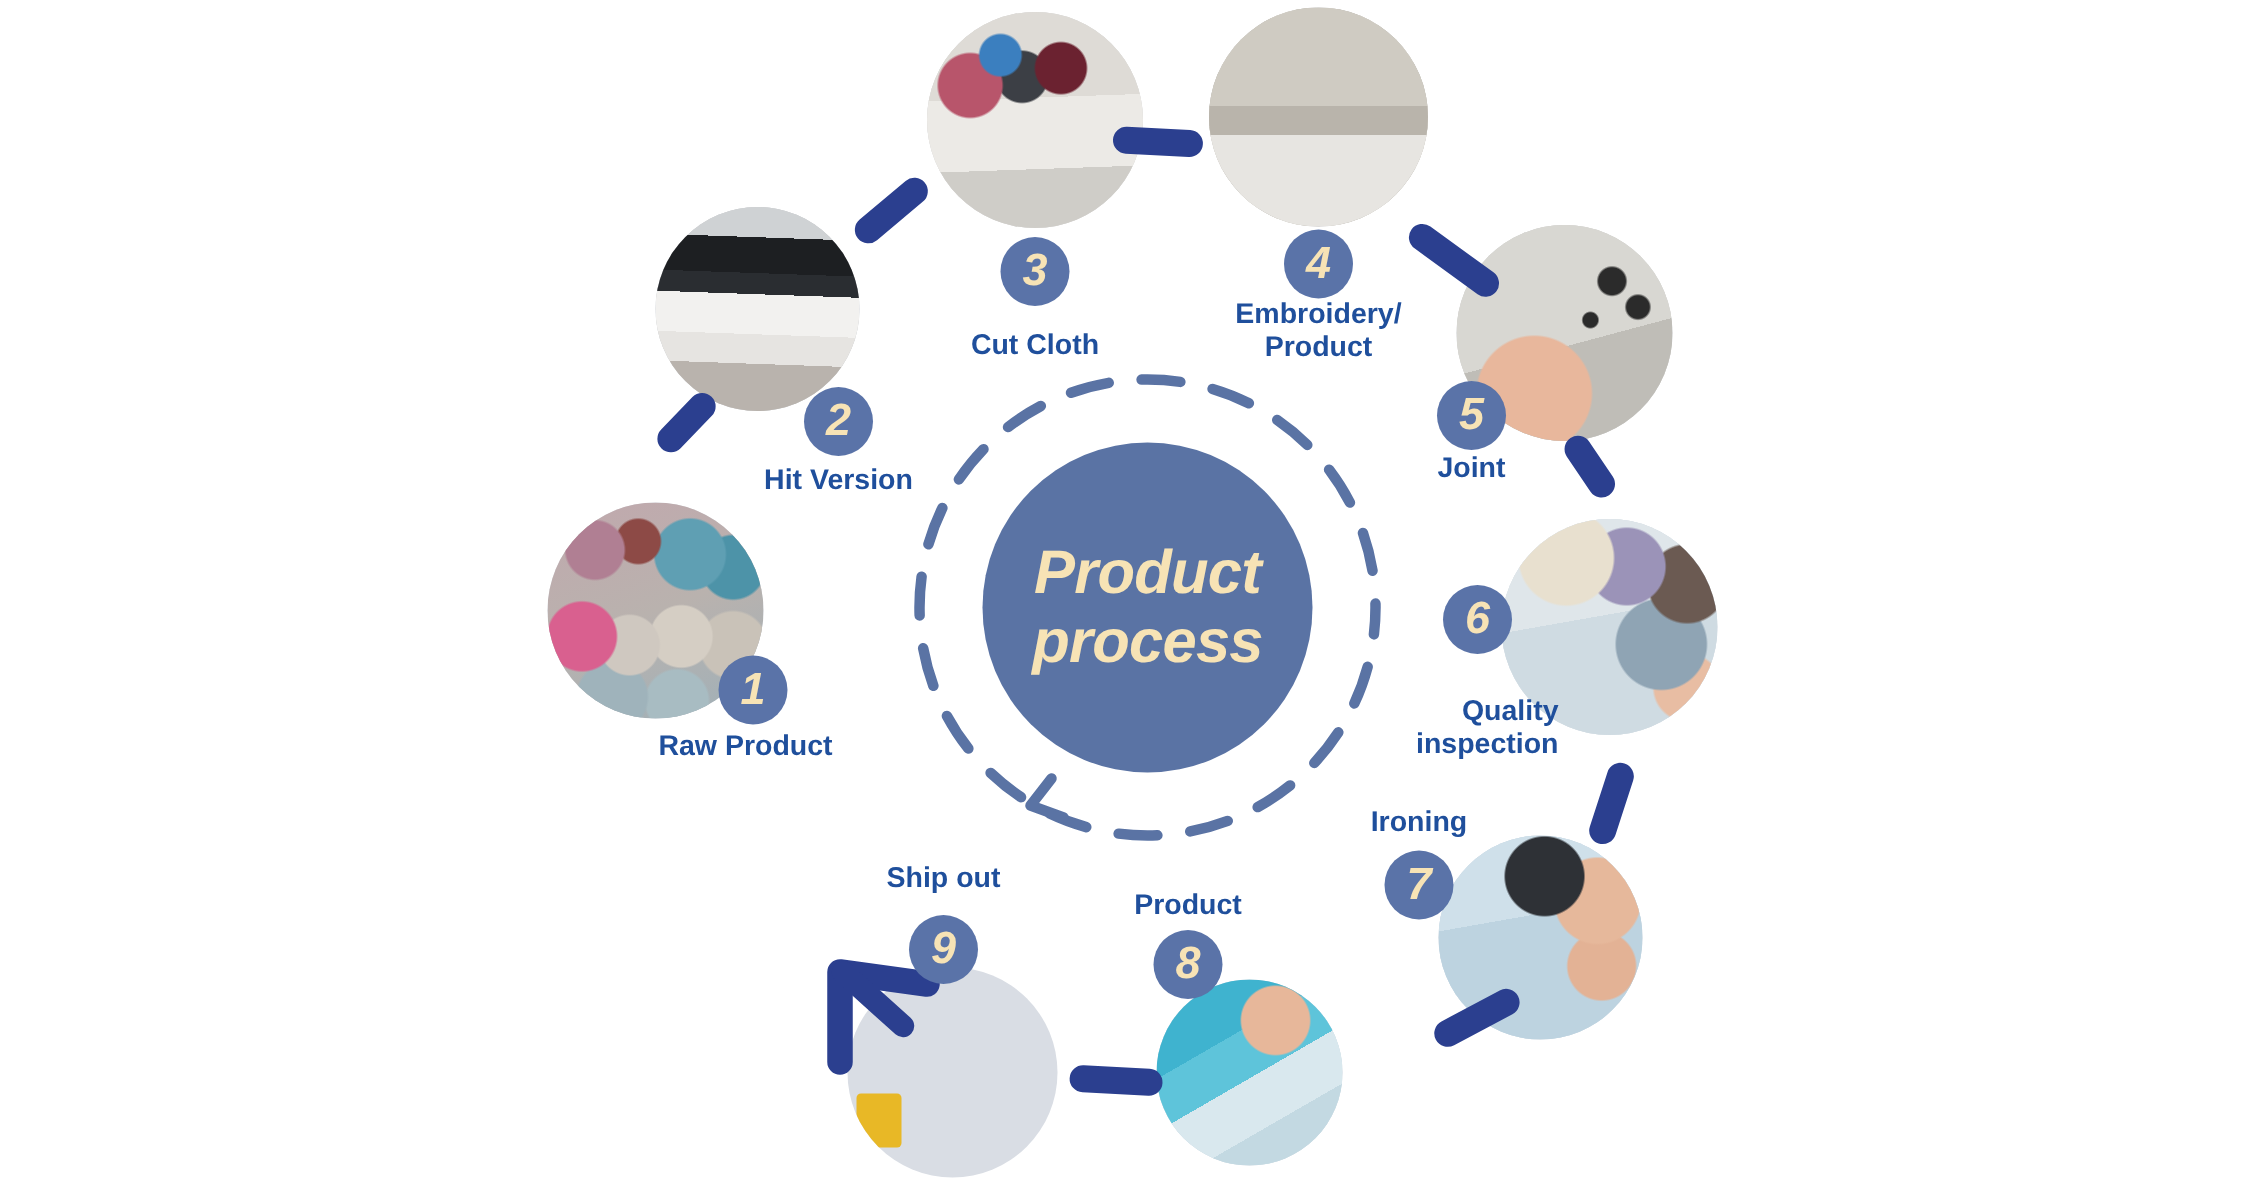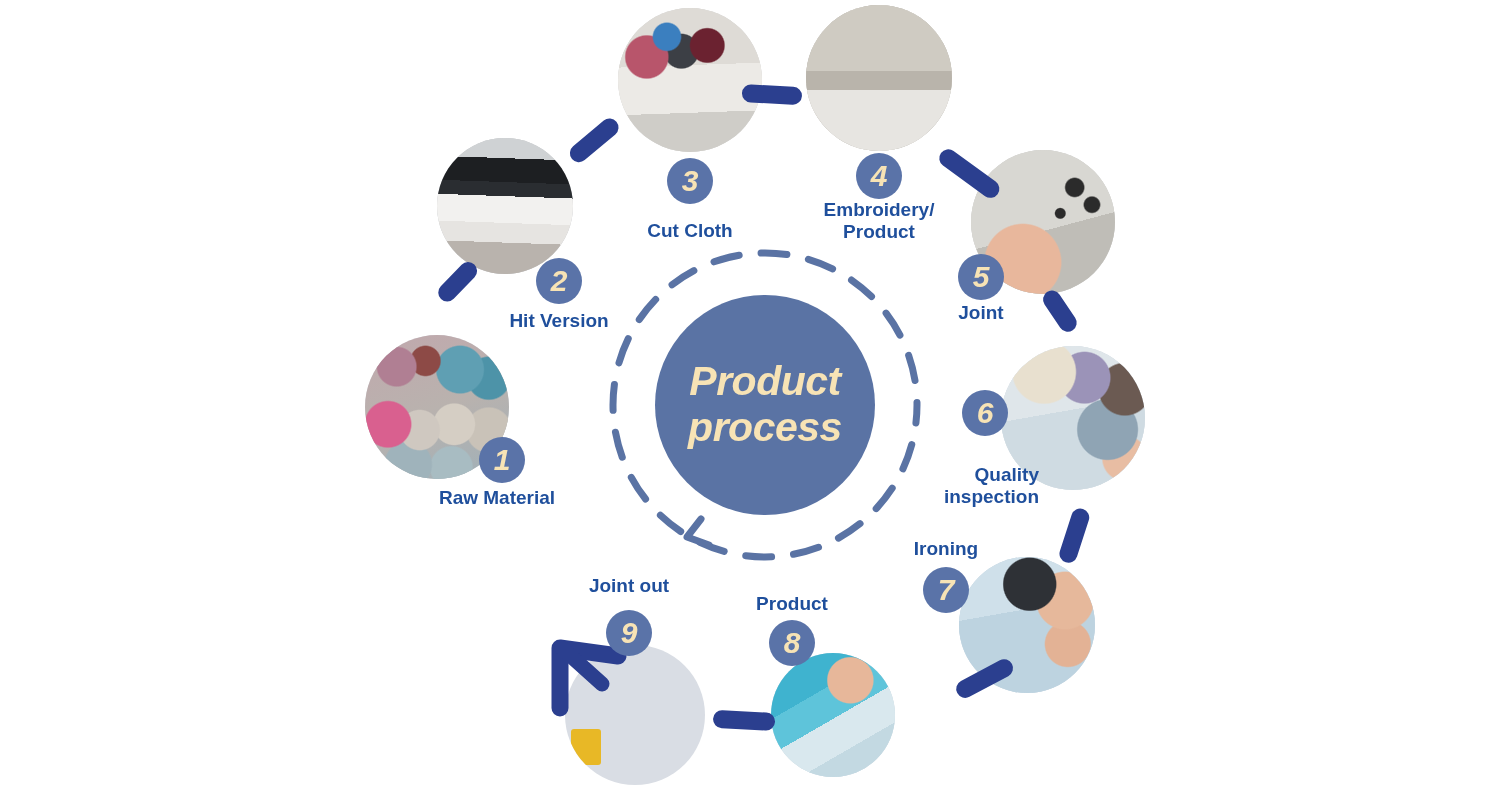--- a/index.html
+++ b/index.html
@@ -225,21 +225,21 @@
   <svg class="arrow-elbow" style="left:536px; top:612px;" width="110" height="110" viewBox="0 0 110 110">
     <path d="M 24 96 L 24 36 L 82 44" fill="none" stroke="#2b3f8f" stroke-width="17" stroke-linecap="round" stroke-linejoin="round"></path>
     <path d="M 26 36 L 66 72" fill="none" stroke="#2b3f8f" stroke-width="15" stroke-linecap="round"></path>
   </svg>
 
   <div class="node" style="left:365px; top:335px;">
     <div class="node-photo" style="left:0; top:0; width:144px; height:144px;">
       <div class="ph ph-rawmaterial"></div>
     </div>
     <div class="badge" style="left:114px; top:102px;">1</div>
-    <div class="caption center" style="left:32px; top:152px; width:200px;">Raw Material</div>
+    <div class="caption center" style="left:32px; top:152px; width:200px;">Raw Product</div>
   </div>
 
   <div class="node" style="left:437px; top:138px;">
     <div class="node-photo" style="left:0; top:0; width:136px; height:136px;">
       <div class="ph ph-hitversion"></div>
     </div>
     <div class="badge" style="left:99px; top:120px;">2</div>
     <div class="caption center" style="left:22px; top:172px; width:200px;">Hit Version</div>
   </div>
 
@@ -291,16 +291,16 @@
     </div>
     <div class="badge" style="left:-2px; top:-33px;">8</div>
     <div class="caption center" style="left:-79px; top:-60px; width:200px;">Product</div>
   </div>
 
   <div class="node" style="left:565px; top:645px;">
     <div class="node-photo" style="left:0; top:0; width:140px; height:140px;">
       <div class="ph ph-shipout"></div>
     </div>
     <div class="badge" style="left:41px; top:-35px;">9</div>
-    <div class="caption center" style="left:-36px; top:-70px; width:200px;">Joint out</div>
+    <div class="caption center" style="left:-36px; top:-70px; width:200px;">Ship out</div>
   </div>
 
 </div>
 
 </body></html>

